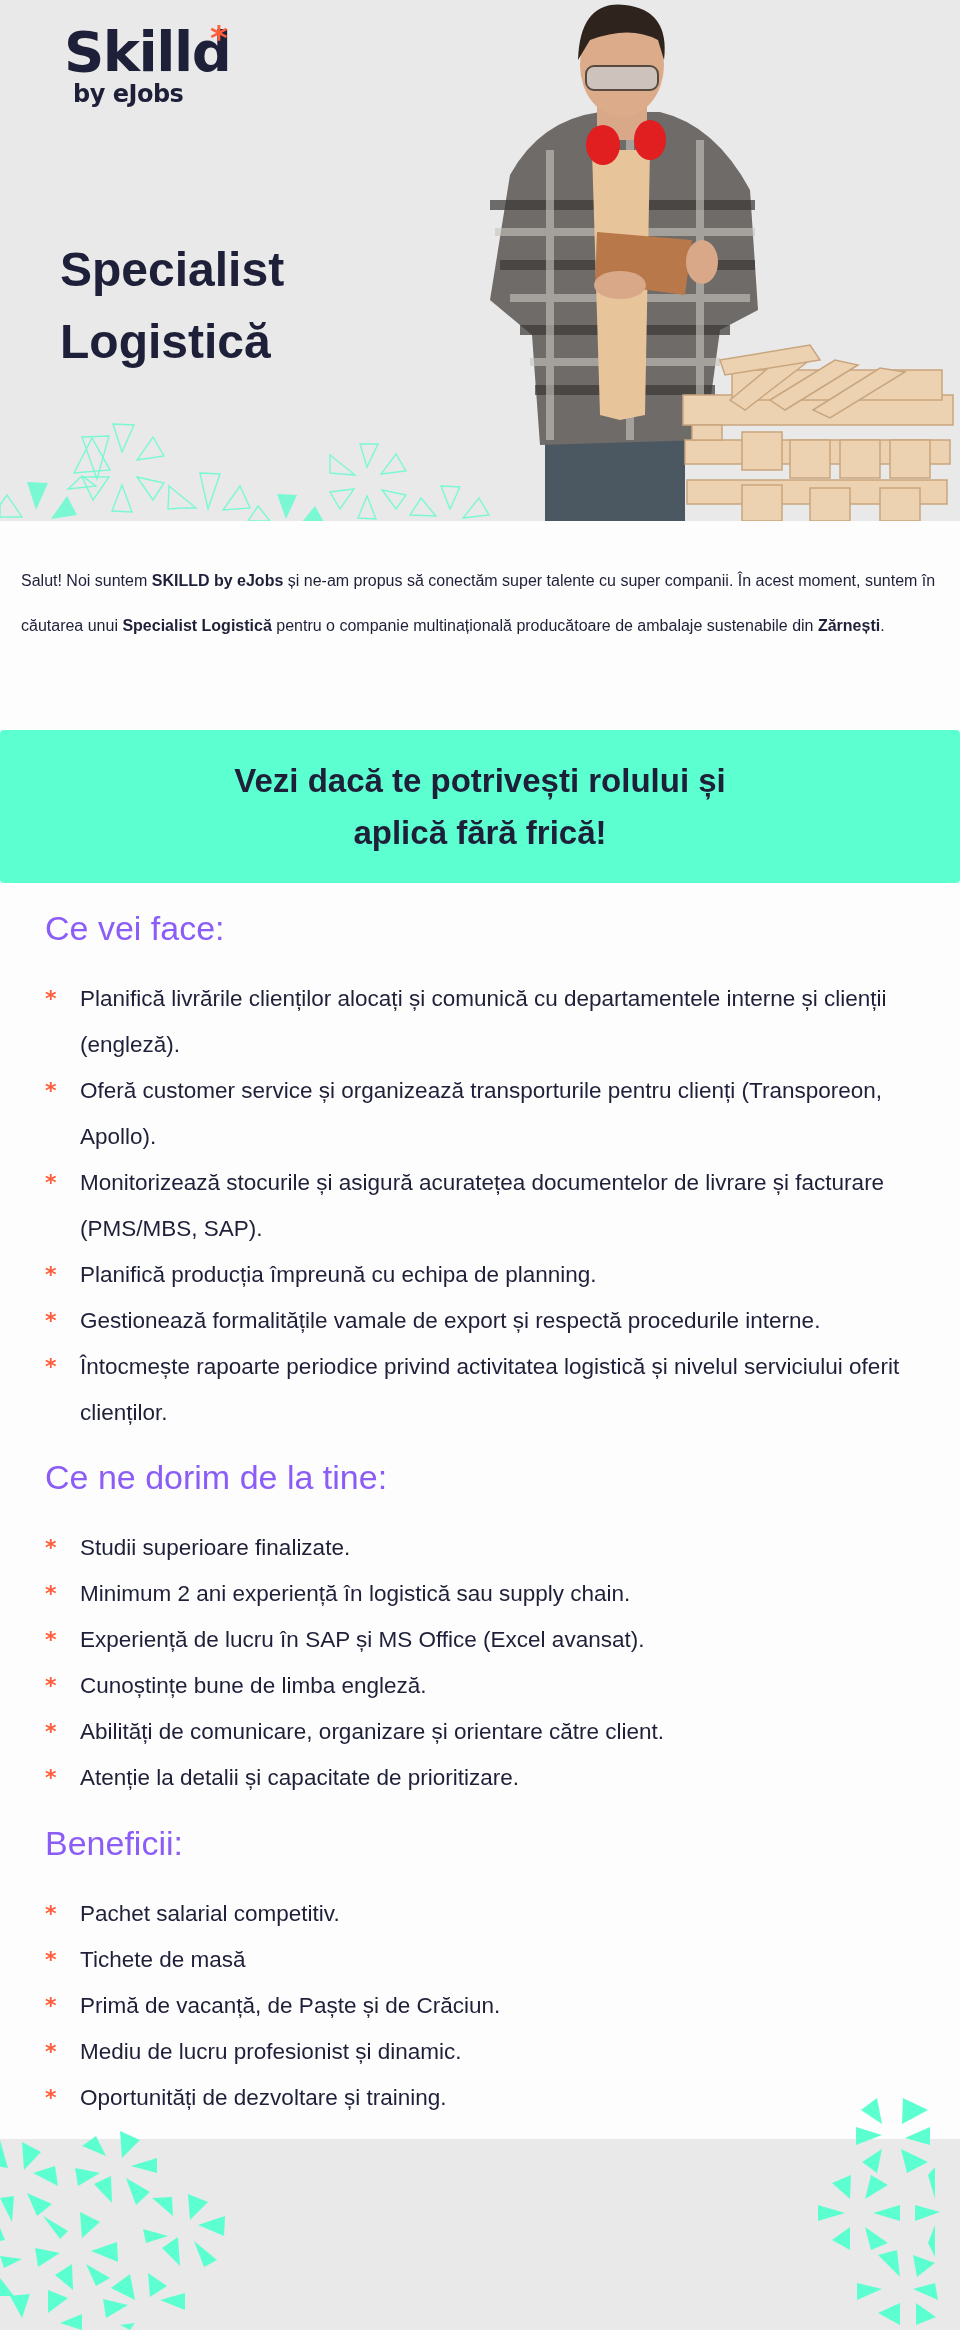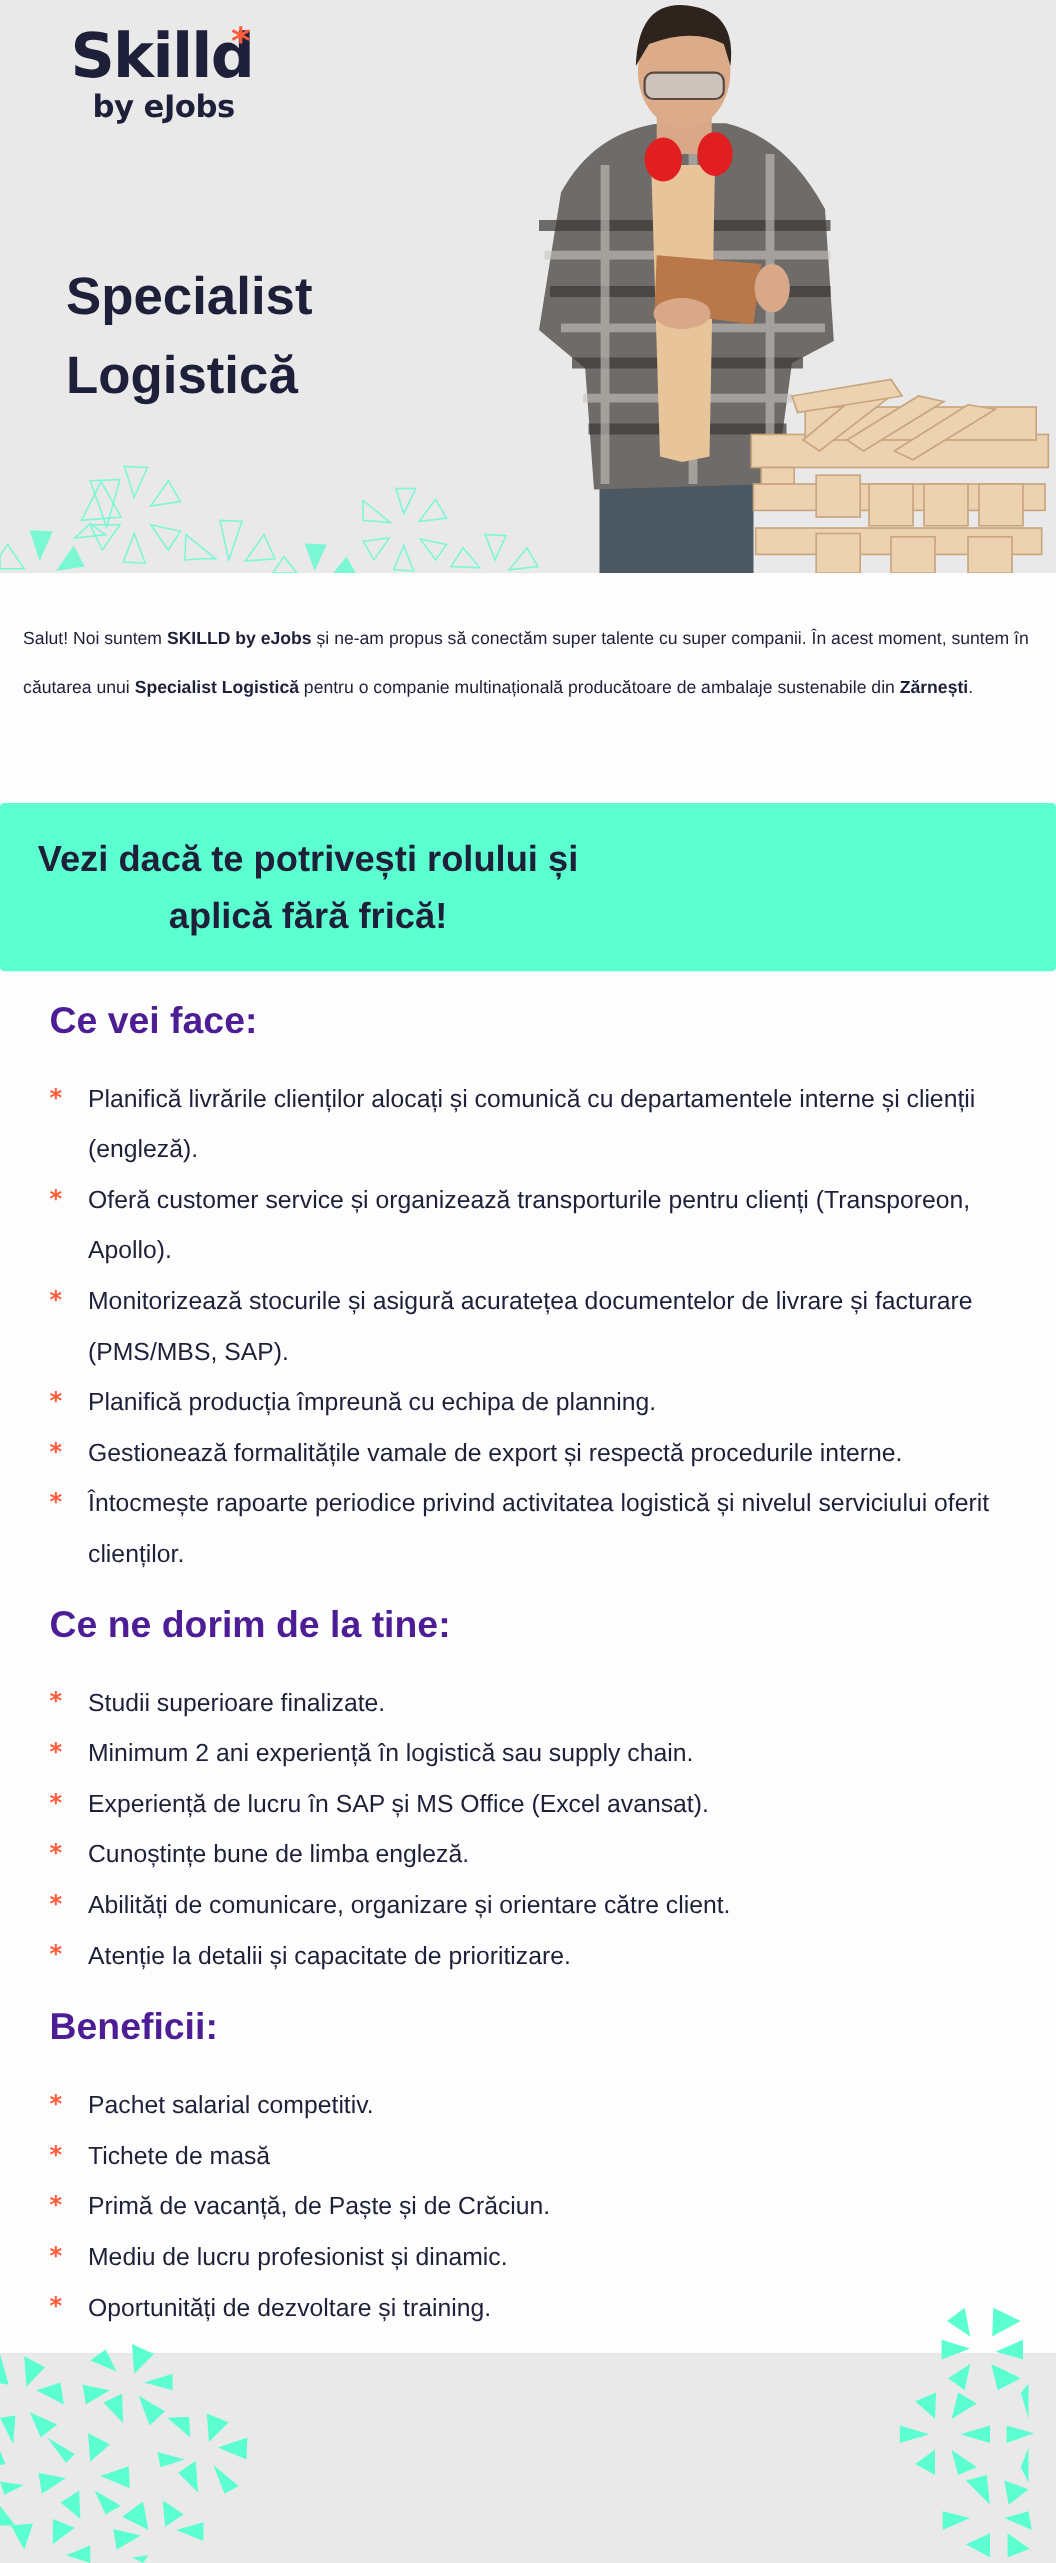--- a/index.html
+++ b/index.html
@@ -24,23 +24,23 @@
     font-family: "DejaVu Sans", sans-serif;
     font-weight: bold; font-size: 56px; letter-spacing: -1.5px;
     color: #1e1f38; line-height: 56px; margin-left: 18px;
   }
   .logo-star {
     position: absolute; left: 164px; top: -6px;
     color: #ff5c39; font-size: 34px; font-weight: bold;
     font-family: "DejaVu Sans", sans-serif;
   }
   .logo-sub {
-    position: absolute; left: 38px; top: 56px;
+    position: absolute; left: 27px; top: 56px;
     font-family: "DejaVu Sans", sans-serif;
-    font-weight: bold; font-size: 28px; color: #1e1f38; letter-spacing: -0.5px;
+    font-weight: bold; font-size: 24px; color: #1e1f38; letter-spacing: -0.5px;
     white-space: nowrap;
   }
   .hero-title {
     position: absolute; left: 60px; top: 234px; width: 370px;
     text-align: left;
     font-weight: bold; font-size: 48px; line-height: 72px; color: #1e1f38;
   }
   .header-deco { position: absolute; left: 0; top: 410px; }
   .hero-image { position: absolute; left: 480px; top: 0; width: 480px; height: 521px; }
 
@@ -48,32 +48,32 @@
   .intro {
     position: absolute; left: 21px; top: 558px; width: 925px;
     font-size: 16px; line-height: 45px; color: #1e1f38;
   }
   .intro b { font-weight: bold; }
 
   
   .cta {
     position: absolute; left: 0; top: 730px; width: 960px; height: 153px;
     background: #5cffcf; border-radius: 4px;
-    display: flex; align-items: center; 
+    display: flex; align-items: center; justify-content: center;
     text-align: center;
   }
   .cta-text {
     font-weight: bold; font-size: 33px; line-height: 52px; color: #1e1f38;
     width: 560px;
   }
 
   
   .section { position: absolute; left: 45px; width: 880px; }
   .section h2 {
-    font-weight: bold; font-size: 34px; line-height: 40px; color: #4c1d95;
+    font-weight: normal; font-size: 34px; line-height: 40px; color: #8b5cf6;
   }
   .section ul { list-style: none; margin-top: 28px; }
   .section li {
     position: relative; padding-left: 35px;
     font-size: 22.5px; line-height: 46px; color: #1e1f38;
   }
   .bullet {
     position: absolute; left: 0; top: 0;
     color: #ff5c39; font-weight: bold; font-size: 22px;
     font-family: "DejaVu Sans", sans-serif;

